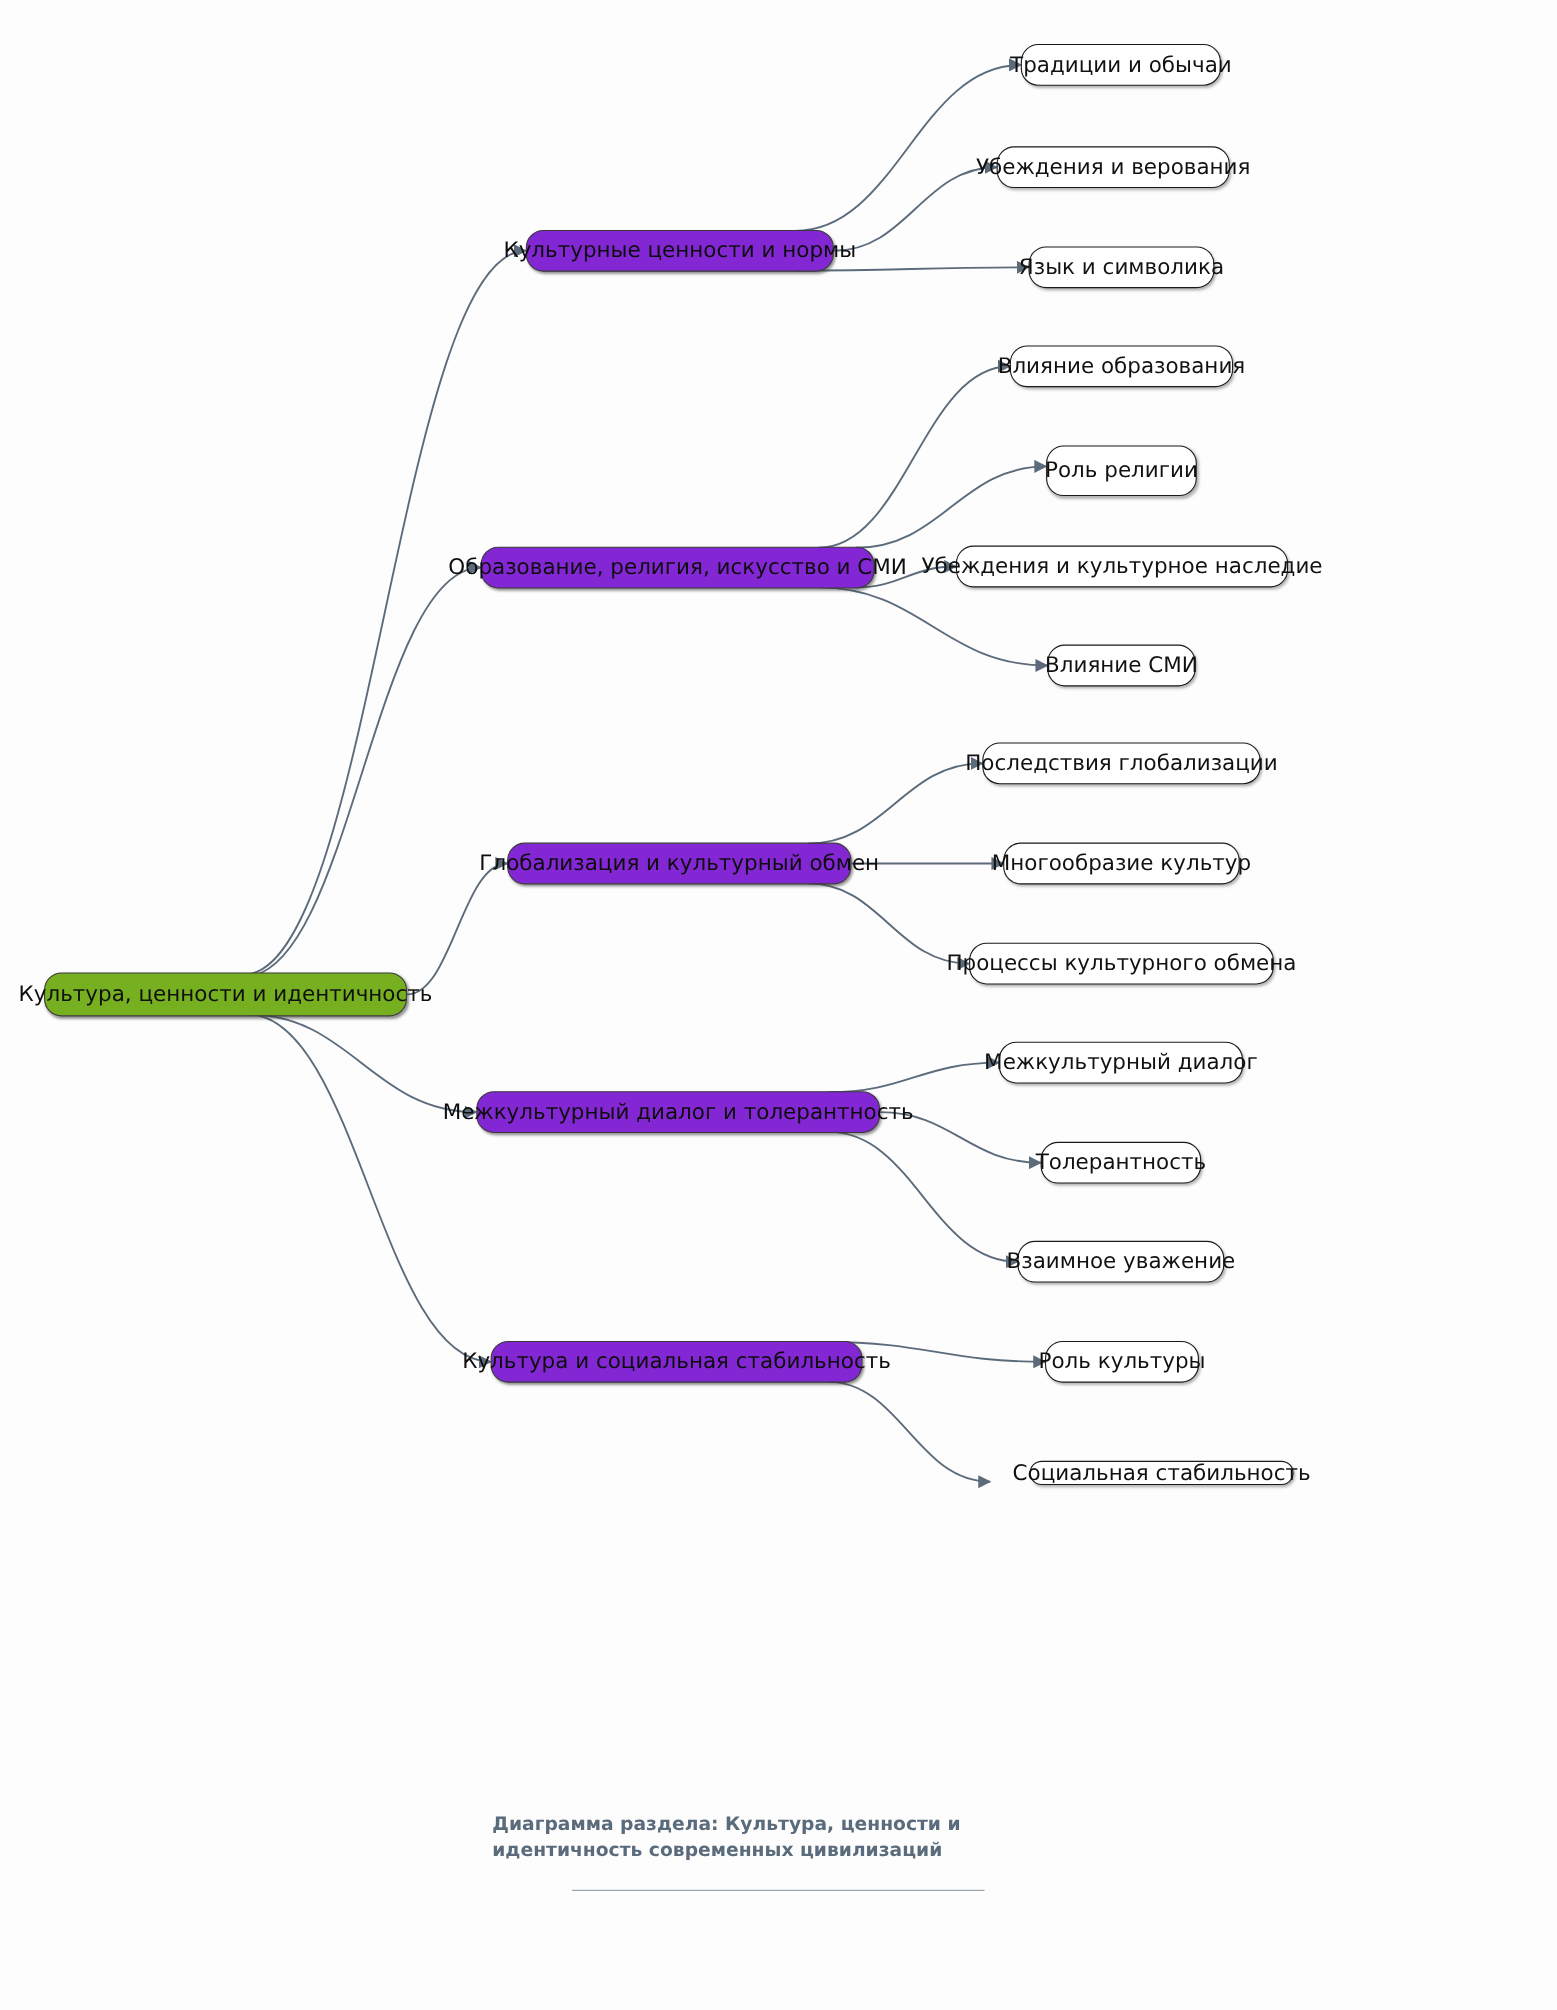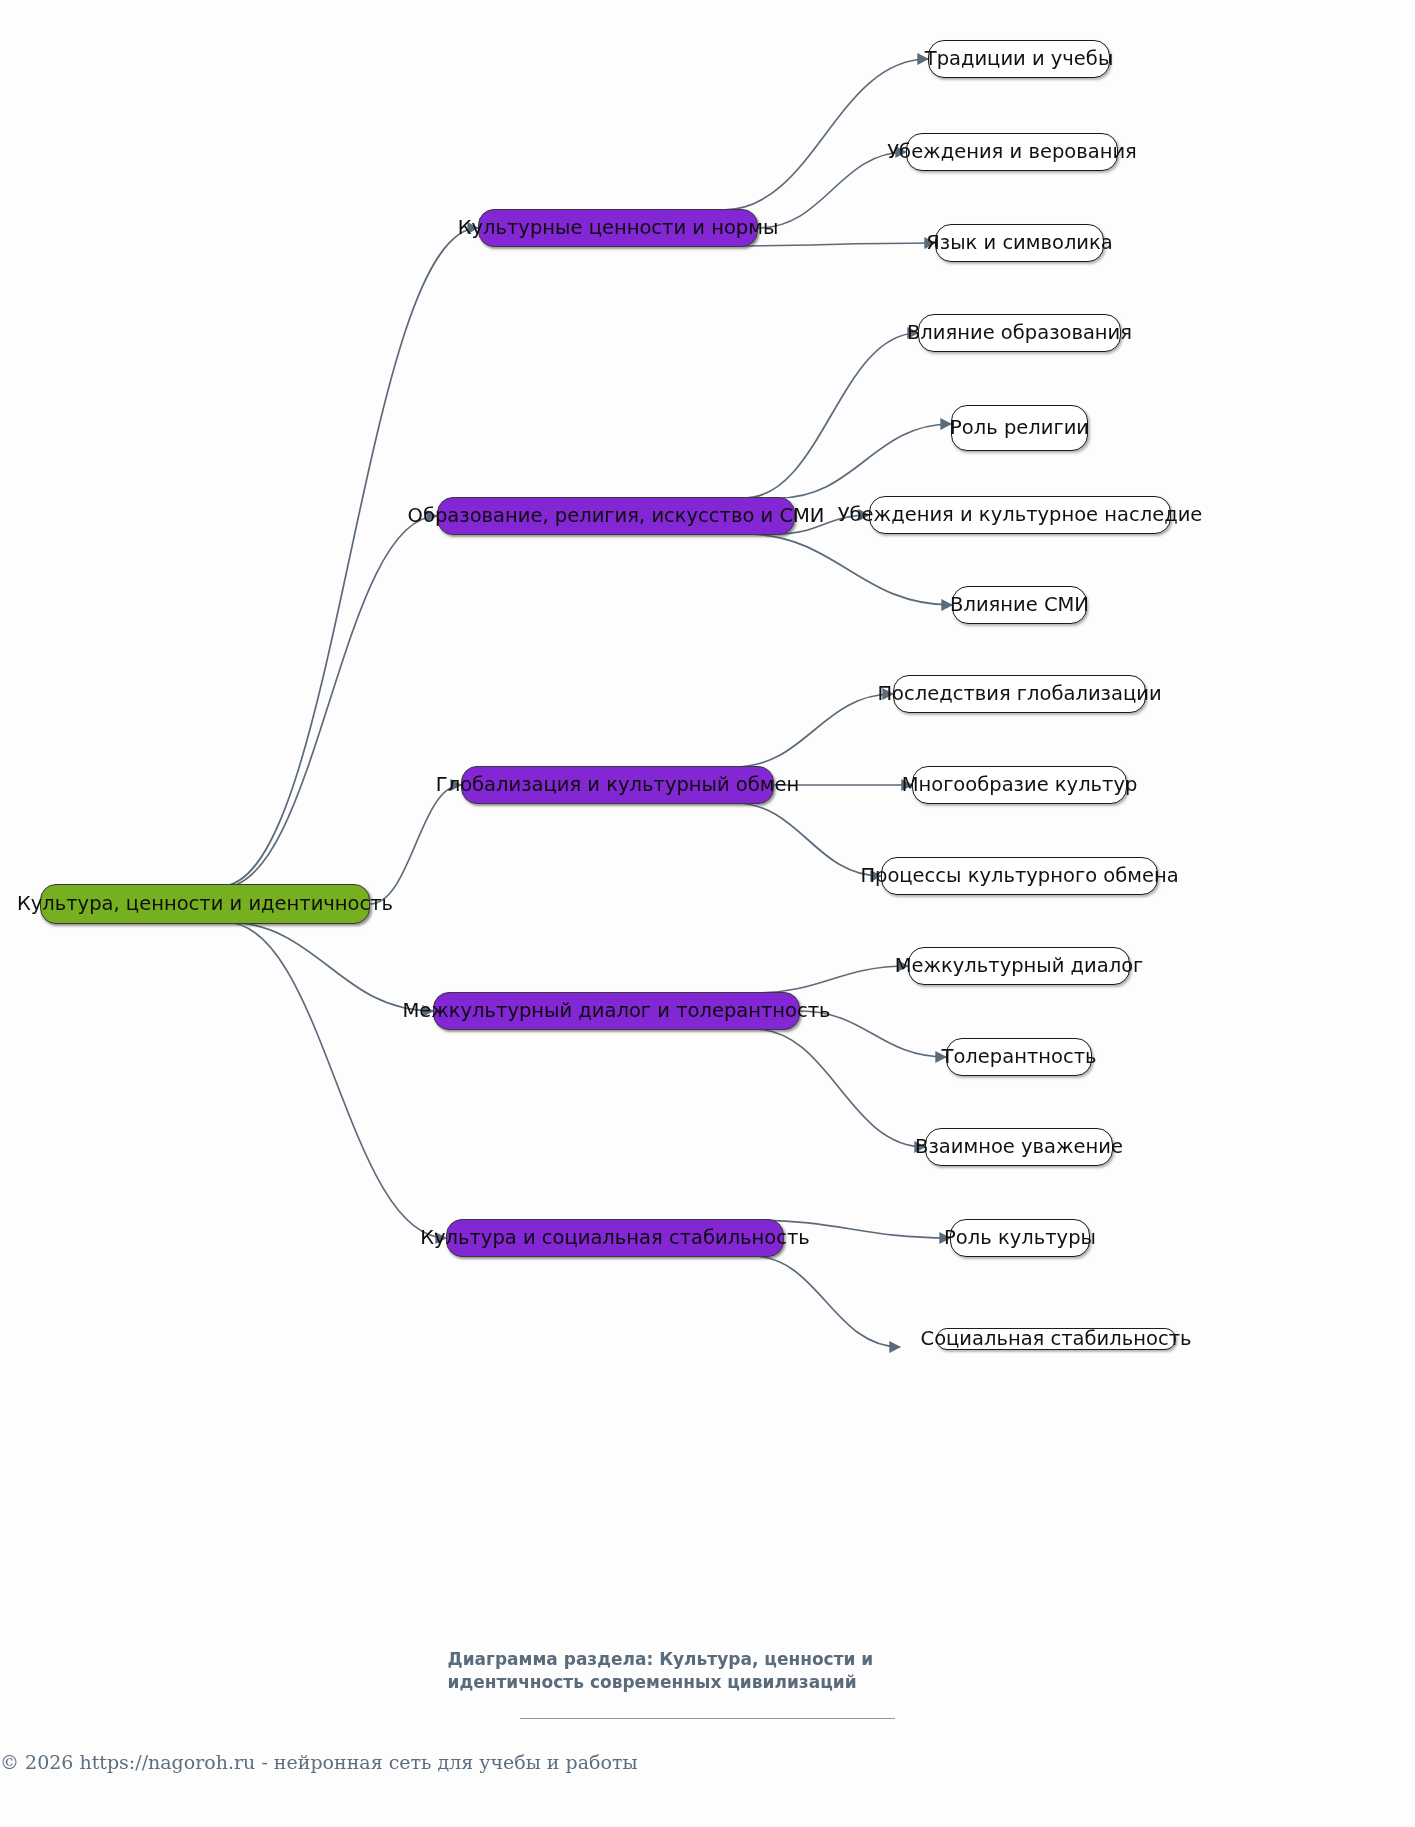--- a/index.html
+++ b/index.html
@@ -121,21 +121,21 @@
   </svg>
 
   <div id="nodes">
       <div class="node node-root" style="left: 40px; top: 884px; width: 330px; height: 40px;">
         <span class="node-label">Культура, ценности и идентичность</span>
       </div>
       <div class="node node-branch" style="left: 478px; top: 209px; width: 280px; height: 38px;">
         <span class="node-label">Культурные ценности и нормы</span>
       </div>
       <div class="node node-leaf" style="left: 928px; top: 40px; width: 182px; height: 38px;">
-        <span class="node-label">Традиции и учебы</span>
+        <span class="node-label">Традиции и обычаи</span>
       </div>
       <div class="node node-leaf" style="left: 906px; top: 133px; width: 212px; height: 38px;">
         <span class="node-label">Убеждения и верования</span>
       </div>
       <div class="node node-leaf" style="left: 935px; top: 224px; width: 169px; height: 38px;">
         <span class="node-label">Язык и символика</span>
       </div>
       <div class="node node-branch" style="left: 437px; top: 497px; width: 358px; height: 38px;">
         <span class="node-label">Образование, религия, искусство и СМИ</span>
       </div>
@@ -182,16 +182,15 @@
         <span class="node-label">Роль культуры</span>
       </div>
       <div class="node node-leaf" style="left: 936px; top: 1328px; width: 240px; height: 22px;">
         <span class="node-label">Социальная стабильность</span>
       </div>
     </div>
 
   <div id="footer">
     <div id="footer-title">Диаграмма раздела: Культура, ценности и идентичность современных цивилизаций</div>
     <div id="footer-rule"></div>
-    <div id="footer-credit">© 2026 https://nagoroh.ru - нейронная сеть для учебы и работы</div>
   </div>
 
 </div>
 
 </body></html>

